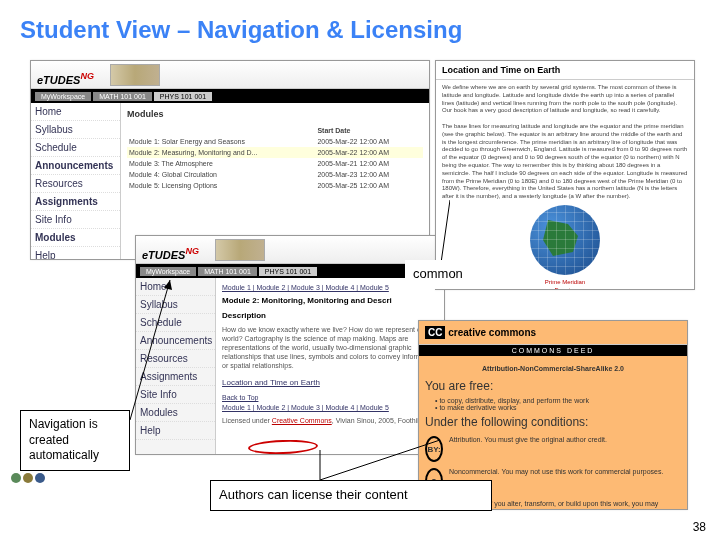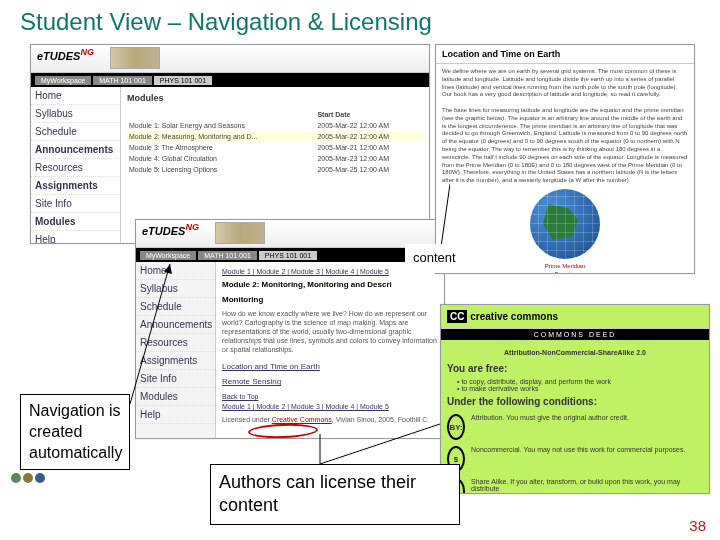--- a/index.html
+++ b/index.html
@@ -1,24 +1,24 @@
 <!DOCTYPE html>
 <html><head>
 <meta charset="utf-8">
 <style>
 *{margin:0;padding:0;box-sizing:border-box;font-family:Arial,Helvetica,sans-serif}
 body{width:720px;height:540px;background:#fff;position:relative;overflow:hidden}
-.slide-title{font-size:24px;font-weight:normal;padding:8px 20px;color:#0f766e}
+.slide-title{font-size:24px;font-weight:bold;padding:16px 20px;color:#3b82f6}
 .canvas{position:relative;width:700px;height:450px;margin:0 10px}
 
 .shot{position:absolute;border:1px solid #999;background:#fff;box-shadow:0 0 2px rgba(0,0,0,.1);overflow:hidden;font-size:8px}
 
 
 #s1{left:20px;top:0;width:400px;height:200px}
-.etudes-hdr{height:28px;background:linear-gradient(#fff,#eee);border-bottom:1px solid #ccc;padding:2px 6px;display:flex;align-items:flex-start;gap:16px}
+.etudes-hdr{height:28px;background:linear-gradient(#fff,#eee);border-bottom:1px solid #ccc;padding:2px 6px;display:flex;align-items:flex-end;gap:16px}
 .etudes-logo{font-size:11px;font-weight:bold;font-style:italic}
 .etudes-logo .ng{color:#c00;font-size:9px;vertical-align:super}
 .hdr-photo{width:50px;height:22px;background:linear-gradient(90deg,#d4c9a8,#b8a878,#c0b090);border:1px solid #aaa}
 .tabbar{height:14px;background:#000;display:flex;align-items:center;padding:0 4px;gap:2px}
 .tab{background:#888;color:#fff;font-size:7px;padding:1px 6px}
 .tab.active{background:#ccc;color:#000}
 .s1-body{display:flex;height:158px}
 .s1-nav{width:90px;border-right:1px solid #ccc;background:#fff}
 .nav-item{font-size:10px;padding:3px 4px;color:#335;border-bottom:1px dotted #ddd}
 .nav-item.bold{font-weight:bold}
@@ -46,46 +46,46 @@
 
 #s3{left:425px;top:0;width:260px;height:230px}
 .content-title{font-size:9px;font-weight:bold;padding:4px 6px;border-bottom:1px solid #ccc}
 .content-body{font-size:6px;color:#444;line-height:1.3;padding:4px 6px}
 .globe{width:70px;height:70px;border-radius:50%;background:radial-gradient(circle at 30% 30%,#4a90d9,#1a4a8a);position:relative;margin:4px auto;display:block}
 .globe::before{content:"";position:absolute;width:50px;height:40px;background:#2a7a3a;left:8px;top:15px;clip-path:polygon(20% 0,60% 10%,80% 40%,70% 80%,30% 90%,10% 50%)}
 .globe-grid{position:absolute;inset:0;border-radius:50%;background:repeating-linear-gradient(0deg,transparent 0 8px,rgba(255,255,255,.2) 8px 9px),repeating-linear-gradient(90deg,transparent 0 8px,rgba(255,255,255,.2) 8px 9px)}
 .globe-labels{font-size:6px;color:#b00;text-align:center}
 
 
-#s4{left:430px;top:260px;width:270px;height:190px;background:#bef264}
+#s4{left:408px;top:260px;width:270px;height:190px;background:#fdba74}
 .cc-hdr{padding:6px;border-bottom:1px solid #ccc}
 .cc-logo{display:inline-block;font-size:10px}
 .cc-logo .cc1{background:#000;color:#fff;padding:1px 3px;font-weight:bold}
 .cc-logo .cc2{color:#000;font-weight:bold}
 .cc-deed{background:#000;color:#fff;font-size:7px;text-align:center;padding:2px;letter-spacing:2px}
 .cc-body{padding:6px;font-size:7px;color:#333}
-.cc-sect{font-weight:bold;font-size:10px;padding:4px 0}
+.cc-sect{font-weight:normal;font-size:12px;padding:4px 0}
 .cc-item{display:flex;gap:6px;padding:3px 0;align-items:flex-start}
 .cc-icon{width:18px;height:26px;border:2px solid #000;border-radius:50%;flex-shrink:0;display:flex;align-items:center;justify-content:center;font-size:8px;font-weight:bold}
 
 
-.callout{position:absolute;background:#fff;border:1px solid #000;padding:6px 8px;font-size:16px;line-height:1.3;z-index:10}
+.callout{position:absolute;background:#fff;border:1px solid #000;padding:6px 8px;font-size:12px;line-height:1.3;z-index:10}
 #co-content{left:395px;top:200px;font-size:13px;border:none}
 #co-nav{left:10px;top:350px;width:110px}
-#co-auth{left:200px;top:420px;width:250px;font-size:18px}
+#co-auth{left:200px;top:420px;width:282px;font-size:13px}
 
 .ellipse{position:absolute;border:2px solid #c00;border-radius:50%;background:transparent;z-index:9}
 #el1{left:238px;top:380px;width:70px;height:14px;transform:rotate(-2deg)}
 
 .arrow{position:absolute;z-index:8}
 
 .sakai-logo{position:absolute;left:10px;top:460px;font-size:28px;color:#6a7a8a;font-weight:300;letter-spacing:1px}
 .sakai-logo .dot{display:inline-block;width:10px;height:10px;background:#5a8a5a;border-radius:50%;margin:0 1px;vertical-align:middle}
 
-.page-num{position:absolute;right:14px;bottom:6px;font-size:15px;color:#b91c1c}
+.page-num{position:absolute;right:14px;bottom:6px;font-size:12px;color:#000000}
 </style>
 </head>
 <body>
 
 <h1 class="slide-title">Student View – Navigation &amp; Licensing</h1>
 
 <div class="canvas">
 
   <div id="s1" class="shot">
     <div class="etudes-hdr">
@@ -161,24 +161,23 @@
         <div class="nav-item">Announcements</div>
         <div class="nav-item">Resources</div>
         <div class="nav-item">Assignments</div>
         <div class="nav-item">Site Info</div>
         <div class="nav-item">Modules</div>
         <div class="nav-item">Help</div>
       </div>
       <div class="s2-main">
         <div class="crumbs">Module 1 | Module 2 | Module 3 | Module 4 | Module 5</div>
         <div class="mod-title2">Module 2: Monitoring, Monitoring and Descri</div>
-        <div class="mod-title2">Monitoring</div>
+        <div class="mod-title2">Description</div>
         <div class="desc">How do we know exactly where we live? How do we represent our world? Cartography is the science of map making. Maps are representations of the world, usually two-dimensional graphic relationships that use lines, symbols and colors to convey information or spatial relationships.</div>
         <a class="section-link">Location and Time on Earth</a>
-        <a class="section-link" style="padding-top:0">Remote Sensing</a>
         <a class="back-top">Back to Top</a>
         <div class="crumbs">Module 1 | Module 2 | Module 3 | Module 4 | Module 5</div>
         <div class="lic-line">
           <span>Licensed under </span><span class="cc">Creative Commons</span><span>, Vivian Sinou, 2005, Foothill C</span>
         </div>
       </div>
     </div>
   </div>
 
   <div id="s3" class="shot">
@@ -215,21 +214,21 @@
         <span class="cc-icon">$</span>
         <span>Noncommercial. You may not use this work for commercial purposes.</span>
       </div>
       <div class="cc-item">
         <span class="cc-icon">↻</span>
         <span>Share Alike. If you alter, transform, or build upon this work, you may distribute</span>
       </div>
     </div>
   </div>
 
-  <div id="co-content" class="callout">content</div>
+  <div id="co-content" class="callout">common</div>
   <div id="co-nav" class="callout">Navigation is created automatically</div>
   <div id="co-auth" class="callout">Authors can license their content</div>
 
   <div id="el1" class="ellipse"></div>
 
   <svg class="arrow" style="left:110px;top:210px;width:80px;height:160px">
     <line x1="10" y1="150" x2="50" y2="10" stroke="#000" stroke-width="1"></line>
     <polygon points="50,10 44,18 52,20" fill="#000"></polygon>
   </svg>
   <svg class="arrow" style="left:320px;top:130px;width:120px;height:90px">

